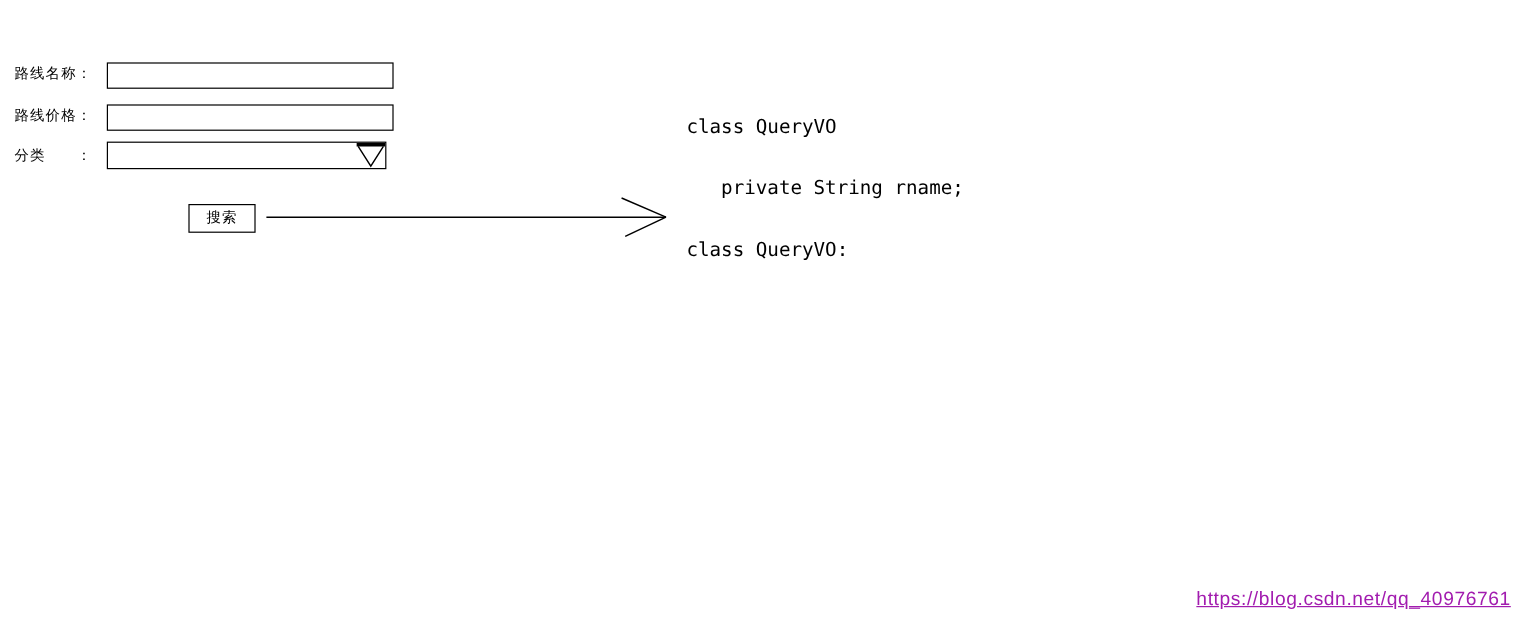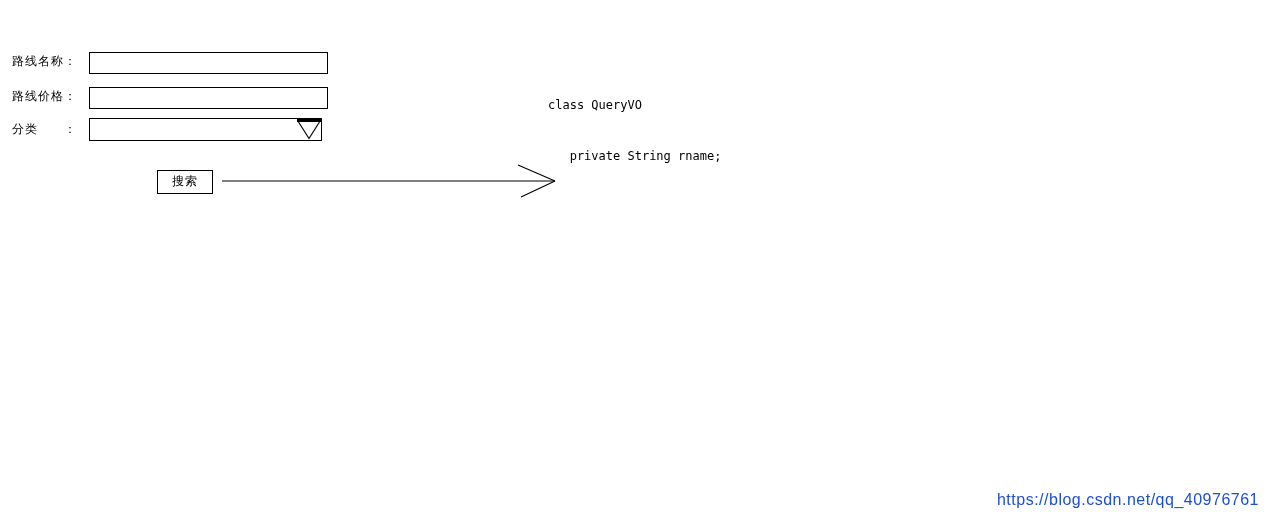--- a/index.html
+++ b/index.html
@@ -75,22 +75,22 @@
   }
   .flow-arrow {
     position: absolute;
     left: 220px;
     top: 162px;
     width: 340px;
     height: 40px;
   }
   .code-block {
     position: absolute;
-    left: 548px;
-    font-size: 12px;
+    left: 572px;
+    font-size: 16px;
     line-height: 17px;
     white-space: pre;
   }
   .code-block-1 { top: 63px; }
   .code-block-2 { top: 165px; }
   .watermark {
     position: absolute;
     right: 8px;
     top: 491px;
     font-family: "Liberation Sans", sans-serif;
@@ -124,17 +124,18 @@
     <line x1="298" y1="3" x2="335" y2="19" stroke="#000000" stroke-width="1.2"></line>
     <line x1="335" y1="19" x2="301" y2="35" stroke="#000000" stroke-width="1.2"></line>
   </svg>
 
   <div class="code-block code-block-1">
     <div>class QueryVO</div>
     <div>   private String rname;</div>
   </div>
 
   <div class="code-block code-block-2">
+    <div>class QueryVO:</div>
   </div>
 
-  <div class="watermark" style="color: #1d4ed8;">https://blog.csdn.net/qq_40976761</div>
+  <div class="watermark" style="color: #a21caf; text-decoration: underline;">https://blog.csdn.net/qq_40976761</div>
 
 </div>
 
 </body></html>

